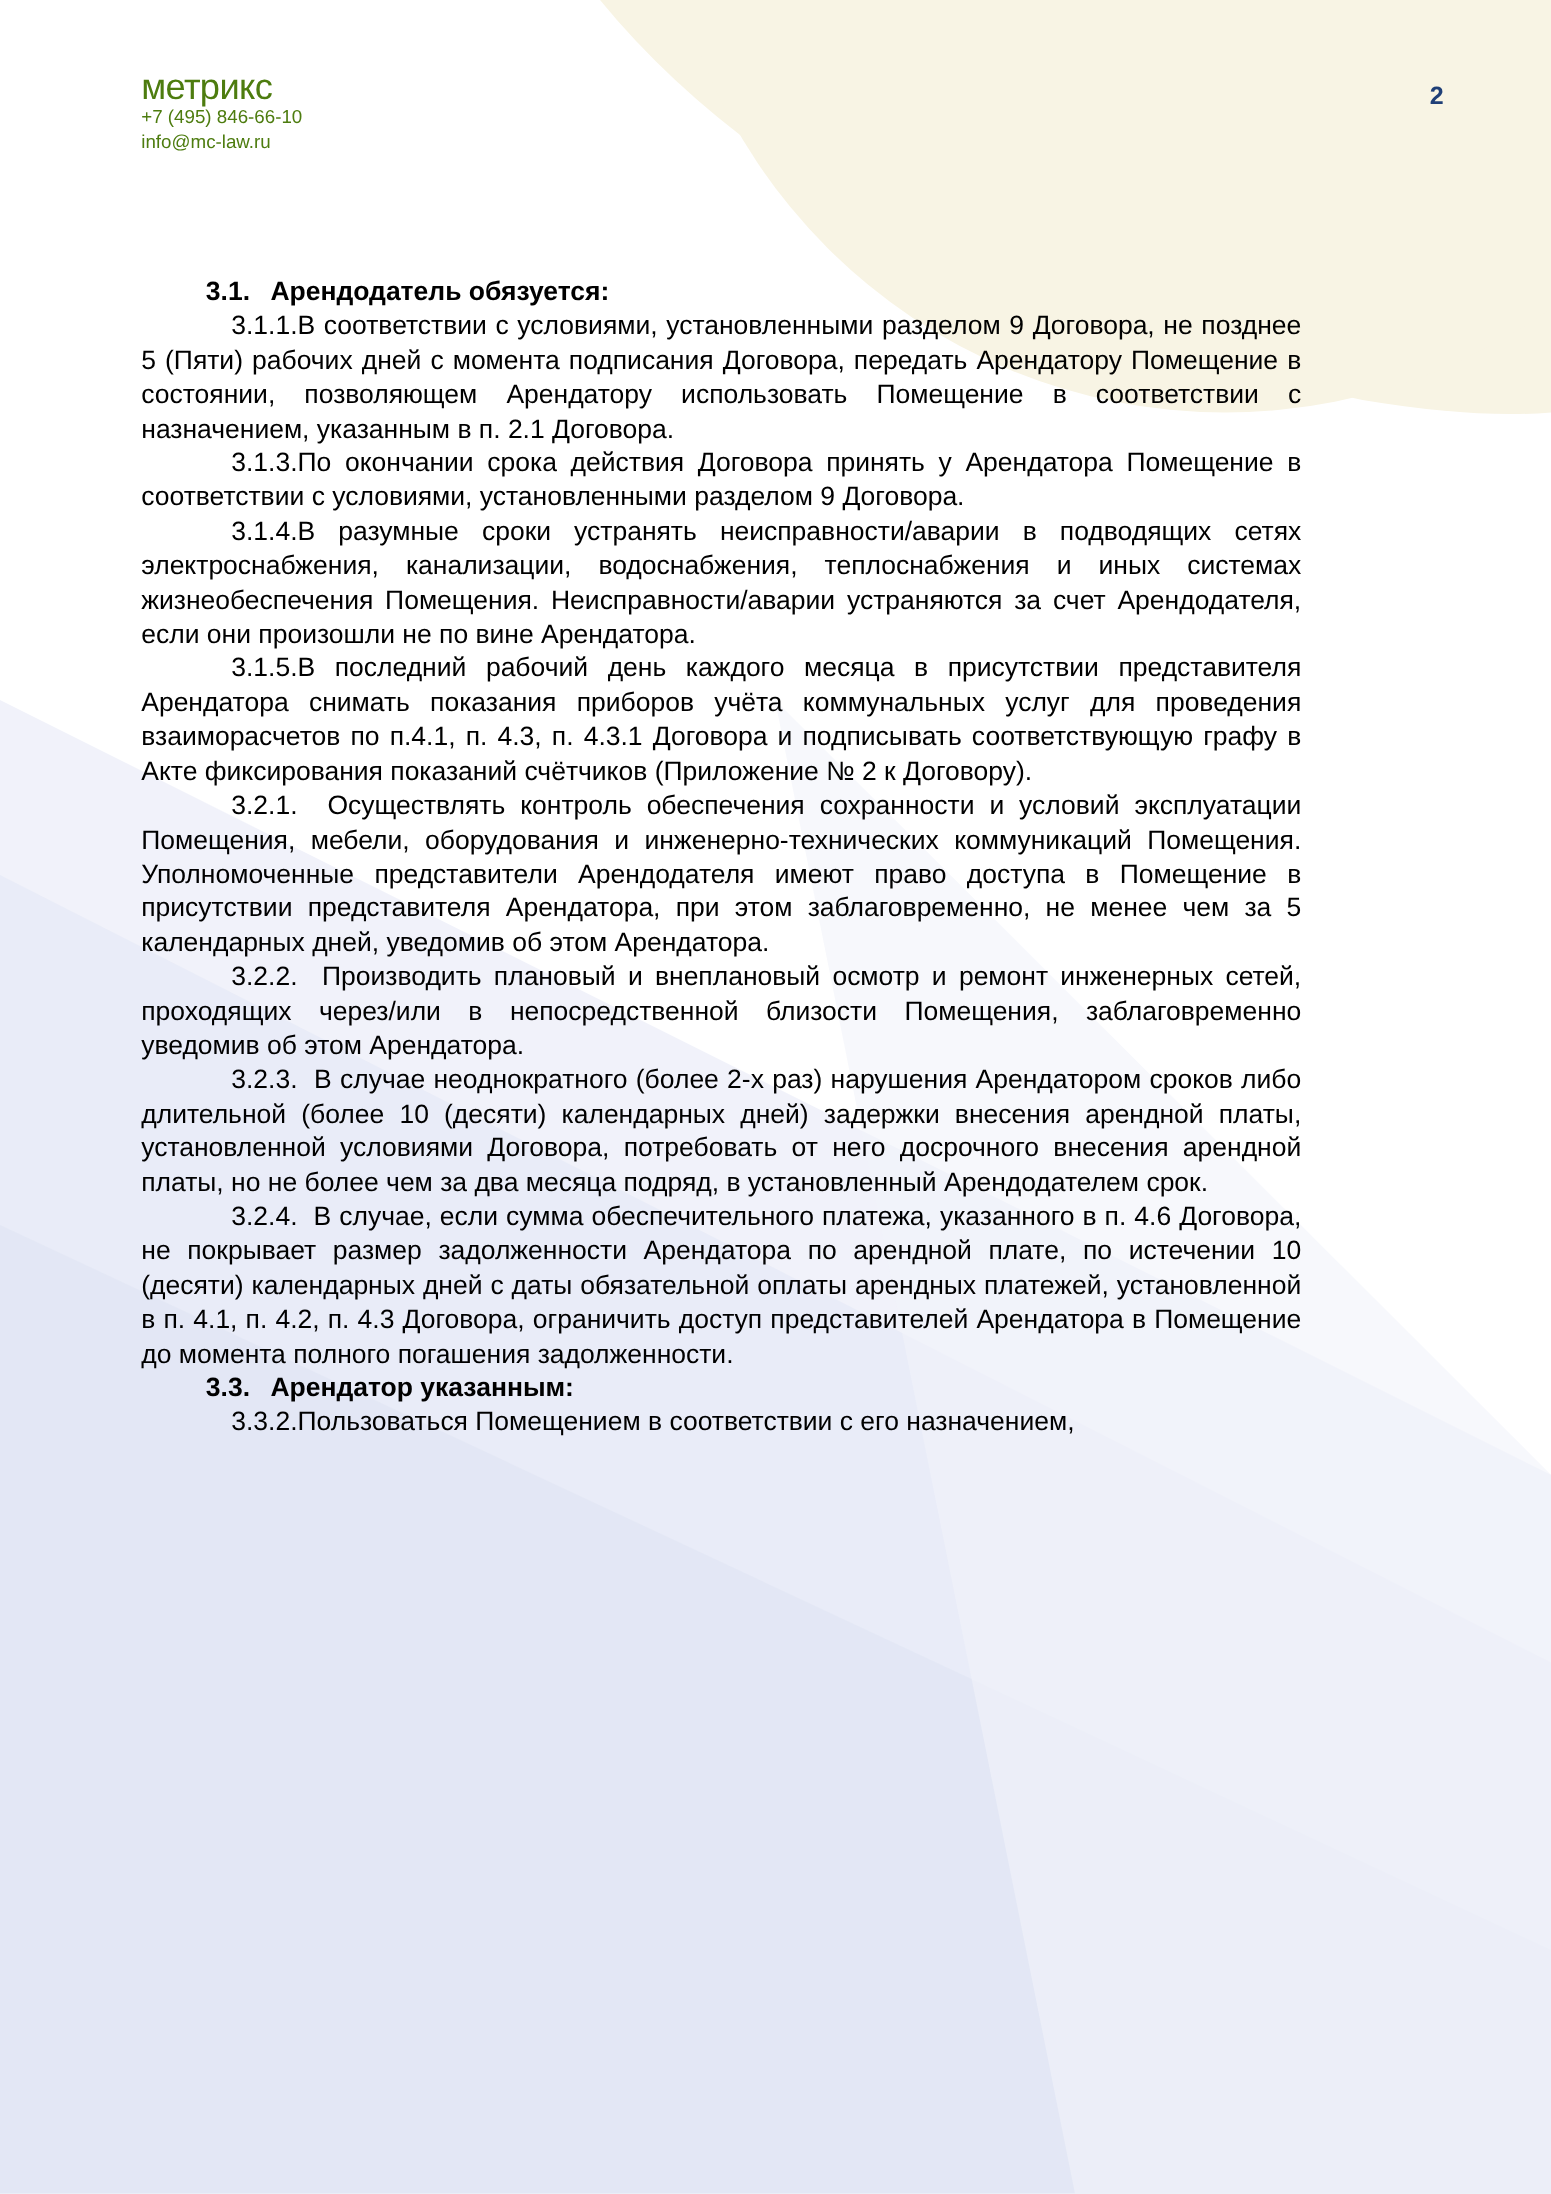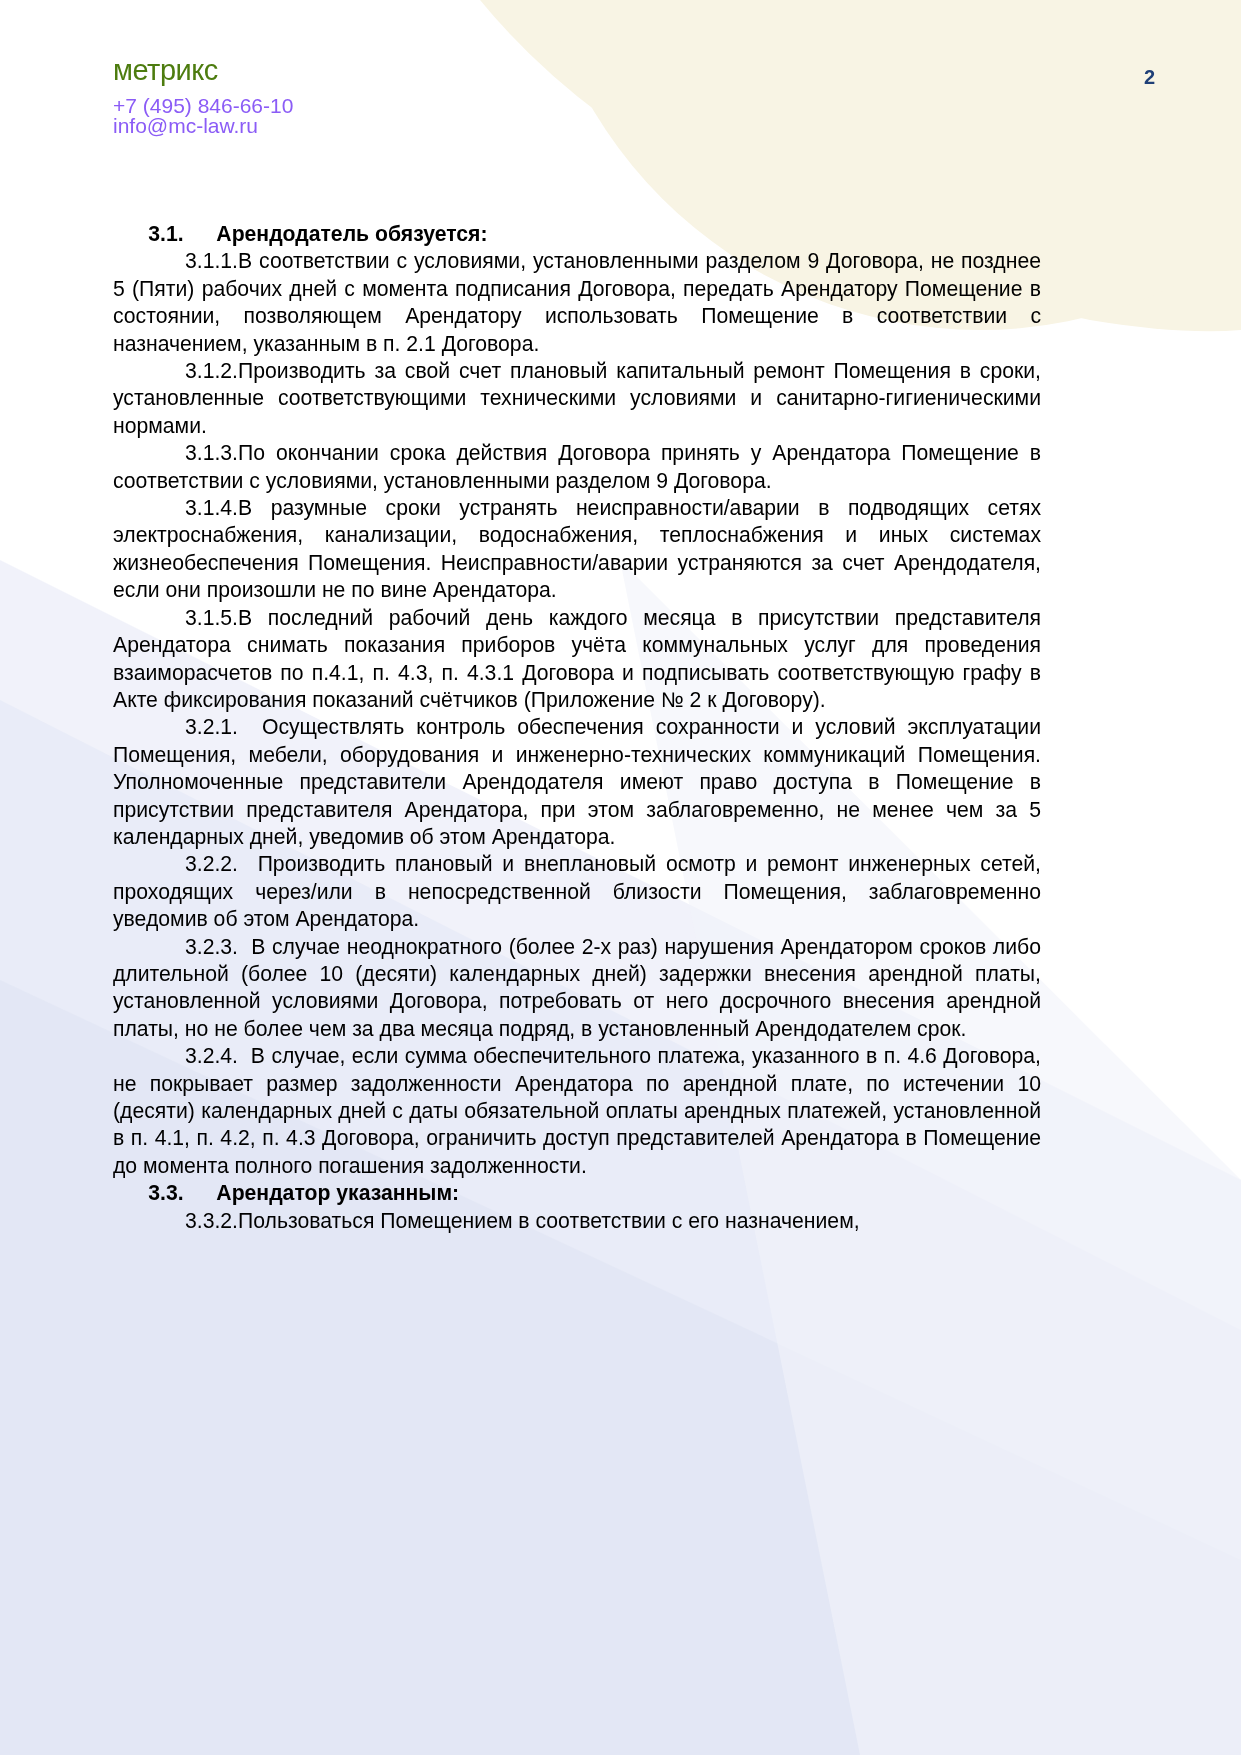--- a/index.html
+++ b/index.html
@@ -50,24 +50,24 @@
     font-size: 29px;
     line-height: 45px;
     font-weight: 400;
     color: #4d7c0f;
     letter-spacing: -0.5px;
     font-family: "Liberation Sans", sans-serif;
   }
   .contact {
     position: absolute;
     left: 113px;
-    top: 96px;
-    font-size: 21px;
+    top: 84px;
+    font-size: 15px;
     line-height: 20px;
-    color: #8b5cf6;
+    color: #4d7c0f;
     font-family: "Liberation Sans", sans-serif;
   }
   .page-num {
     position: absolute;
     right: 86px;
     top: 66px;
     font-size: 20px;
     font-weight: bold;
     color: #1f3f77;
     font-family: "Liberation Sans", sans-serif;
@@ -89,21 +89,21 @@
   .doc-body p {
     margin: 0;
     text-align: justify;
     text-justify: inter-word;
   }
   .sec-head {
     font-weight: bold;
     text-align: left !important;
     text-indent: 72px;
   }
-  .sec-head .num { display: inline-block; width: 68px; }
+  .sec-head .num { display: inline-block; width: 68px; text-align: center; }
   .para {
     text-indent: 72px;
   }
   .para-33 {
     margin-left: 72px;
     text-indent: 90px;
   }
 </style>
 </head>
 <body>
@@ -129,21 +129,20 @@
     <div class="contact">
       <div>+7 (495) 846-66-10</div>
       <div>info@mc-law.ru</div>
     </div>
     <div class="page-num">2</div>
   </div>
 
   <div class="doc-body" id="doc-body">
       <p class="sec-head" style="text-indent: 0px;">&nbsp;&nbsp;&nbsp;&nbsp;&nbsp;&nbsp;<span class="num">3.1.</span><span>Арендодатель обязуется:</span></p>
       <p class="para"><span>3.1.1.</span><span>В соответствии с условиями, установленными разделом 9 Договора, не позднее 5 (Пяти) рабочих дней с момента подписания Договора, передать Арендатору Помещение в состоянии, позволяющем Арендатору использовать Помещение в соответствии с назначением, указанным в п. 2.1 Договора.</span></p>
-      <p class="para"><span>3.1.2.</span><span>Производить за свой счет плановый капитальный ремонт Помещения в сроки, установленные соответствующими техническими условиями и санитарно-гигиеническими нормами.</span></p>
       <p class="para"><span>3.1.3.</span><span>По окончании срока действия Договора принять у Арендатора Помещение в соответствии с условиями, установленными разделом 9 Договора.</span></p>
       <p class="para"><span>3.1.4.</span><span>В разумные сроки устранять неисправности/аварии в подводящих сетях электроснабжения, канализации, водоснабжения, теплоснабжения и иных системах жизнеобеспечения Помещения. Неисправности/аварии устраняются за счет Арендодателя, если они произошли не по вине Арендатора.</span></p>
       <p class="para"><span>3.1.5.</span><span>В последний рабочий день каждого месяца в присутствии представителя Арендатора снимать показания приборов учёта коммунальных услуг для проведения взаиморасчетов по п.4.1, п. 4.3, п. 4.3.1 Договора и подписывать соответствующую графу в Акте фиксирования показаний счётчиков (Приложение № 2 к Договору).</span></p>
       <p class="para"><span>3.2.1.</span>&nbsp;&nbsp;<span>Осуществлять контроль обеспечения сохранности и условий эксплуатации Помещения, мебели, оборудования и инженерно-технических коммуникаций Помещения. Уполномоченные представители Арендодателя имеют право доступа в Помещение в присутствии представителя Арендатора, при этом заблаговременно, не менее чем за 5 календарных дней, уведомив об этом Арендатора.</span></p>
       <p class="para"><span>3.2.2.</span>&nbsp;&nbsp;<span>Производить плановый и внеплановый осмотр и ремонт инженерных сетей, проходящих через/или в непосредственной близости Помещения, заблаговременно уведомив об этом Арендатора.</span></p>
       <p class="para"><span>3.2.3.</span>&nbsp;&nbsp;<span>В случае неоднократного (более 2-х раз) нарушения Арендатором сроков либо длительной (более 10 (десяти) календарных дней) задержки внесения арендной платы, установленной условиями Договора, потребовать от него досрочного внесения арендной платы, но не более чем за два месяца подряд, в установленный Арендодателем срок.</span></p>
       <p class="para"><span>3.2.4.</span>&nbsp;&nbsp;<span>В случае, если сумма обеспечительного платежа, указанного в п. 4.6 Договора, не покрывает размер задолженности Арендатора по арендной плате, по истечении 10 (десяти) календарных дней с даты обязательной оплаты арендных платежей, установленной в п. 4.1, п. 4.2, п. 4.3 Договора, ограничить доступ представителей Арендатора в Помещение до момента полного погашения задолженности.</span></p>
       <p class="sec-head" style="text-indent: 0px;">&nbsp;&nbsp;&nbsp;&nbsp;&nbsp;&nbsp;<span class="num">3.3.</span><span>Арендатор указанным:</span></p>
       <p class="para"><span>3.3.2.</span><span>Пользоваться Помещением в соответствии с его назначением,</span></p>
     </div>

